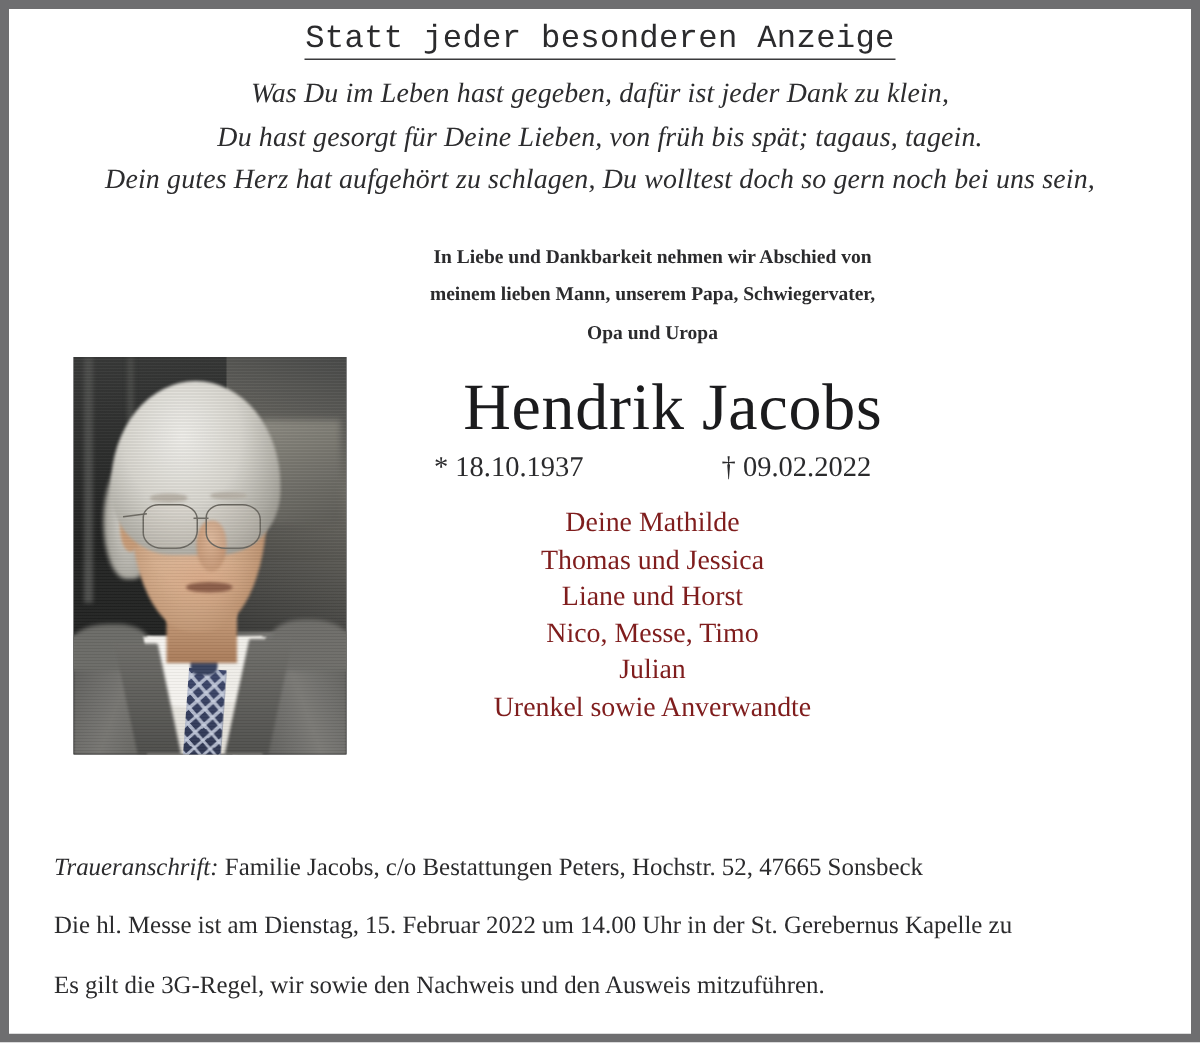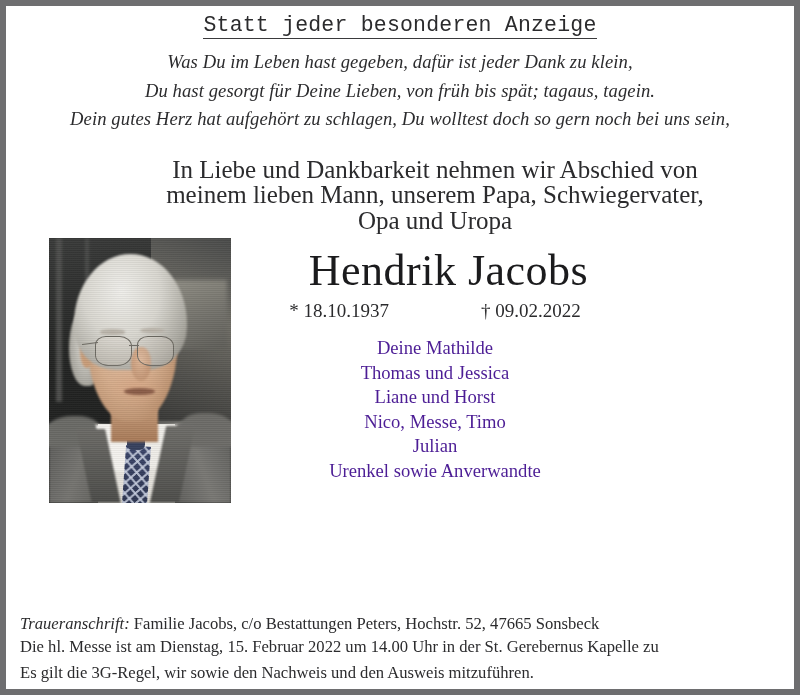--- a/index.html
+++ b/index.html
@@ -54,24 +54,25 @@
     line-height: 28.5px;
     color: #2c2c2e;
     letter-spacing: 0.1px;
   }
   .poem .pline { white-space: nowrap; }
 
   
   .dedication {
     margin-top: 23px;
     text-align: center;
-    font-size: 25px;
+    font-size: 13px;
     line-height: 25.5px;
     color: #2b2b2d;
     padding-left: 70px;
+    font-weight: bold;
   }
 
   
   .name {
     margin-top: 14px;
     text-align: center;
     font-size: 44px;
     line-height: 48px;
     letter-spacing: 0.5px;
     color: #1b1b1d;
@@ -87,36 +88,36 @@
     padding-left: 70px;
   }
   .dates .born { margin-right: 92px; }
 
   
   .survivors {
     margin-top: 14px;
     text-align: center;
     font-size: 18.6px;
     line-height: 24.6px;
-    color: #4c1d95;
+    color: #7f1d1d;
     padding-left: 70px;
   }
 
   
   .footer {
     position: absolute;
     left: 14px;
     right: 10px;
     bottom: 5px;
     font-size: 16.6px;
     line-height: 23.5px;
     color: #2b2b2d;
   }
   .footer .addr-label { font-style: italic; }
-  .footer .block { margin: 0; }
+  .footer .block { margin: 16px; }
   .footer .gap { margin-top: 2px; }
 
   
   .photo-wrap {
     position: absolute;
     left: 43px;
     top: 232px;
     width: 182px;
     height: 265px;
   }

